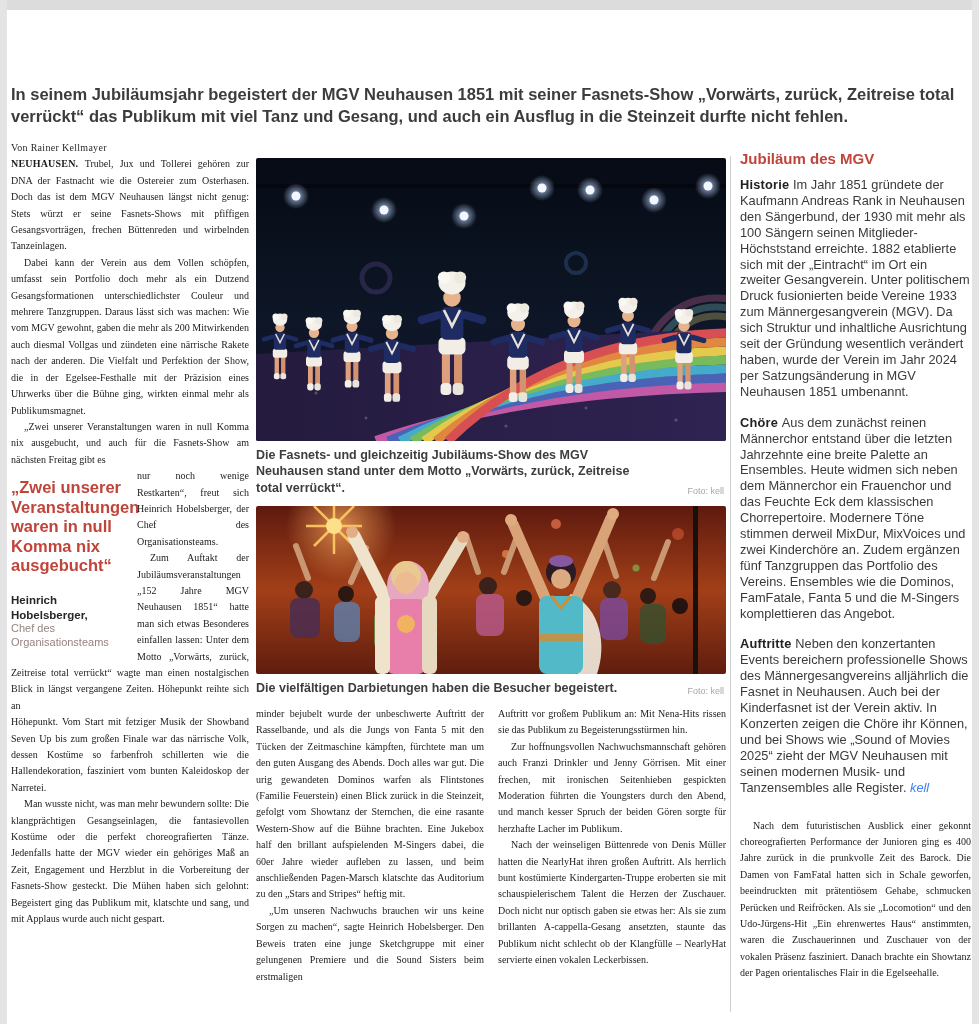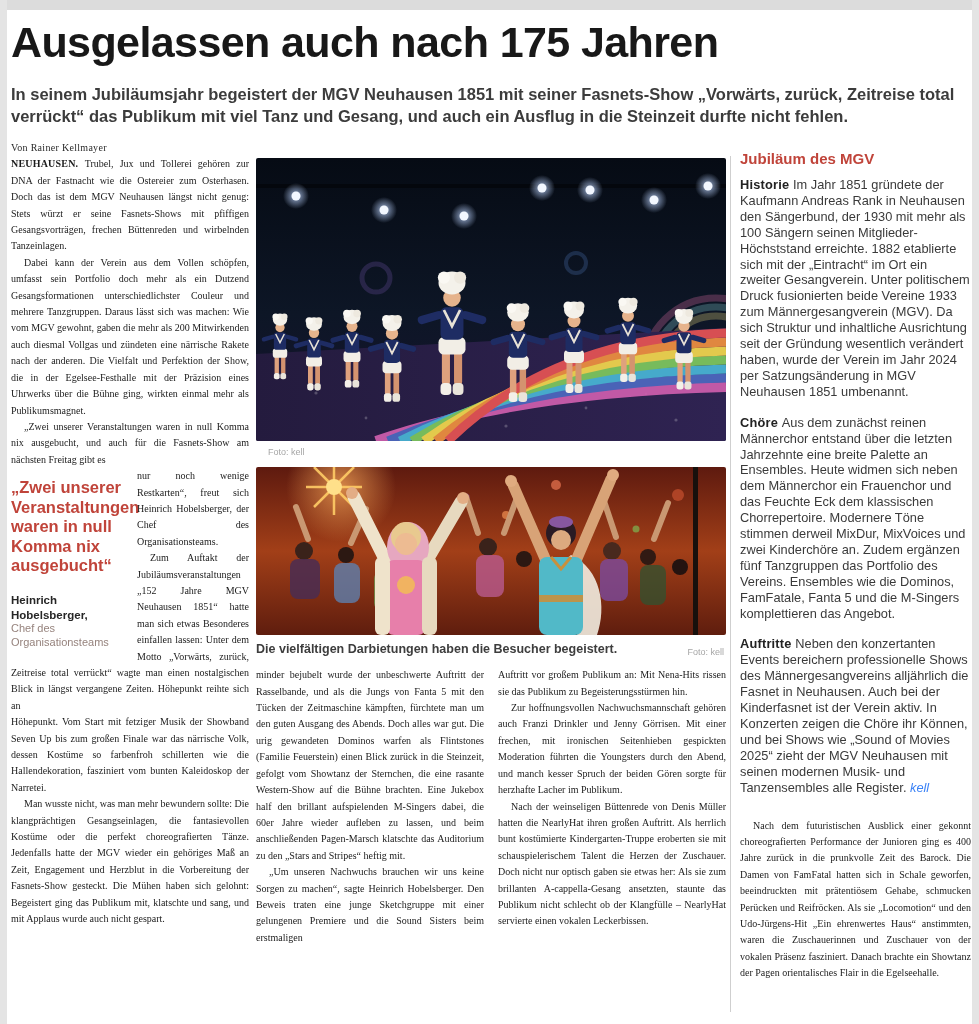--- a/index.html
+++ b/index.html
@@ -56,21 +56,20 @@
   .col4{margin-top:22px;}
 </style>
 </head>
 <body>
 
 <div class="page">
   <div class="edge edge-top"></div>
   <div class="edge-left edge"></div>
   <div class="edge-right edge"></div>
 
-  <h1 class="headline">Ausgelassen auch nach 175 Jahren</h1>
   <div class="subhead">In seinem Jubiläumsjahr begeistert der MGV Neuhausen 1851 mit seiner Fasnets-Show „Vorwärts, zurück, Zeitreise total verrückt“ das Publikum mit viel Tanz und Gesang, und auch ein Ausflug in die Steinzeit durfte nicht fehlen.</div>
 
   <div class="col1 bodytext">
     <p class="byline noind">Von Rainer Kellmayer</p>
     <div>
         <p class="noind"><b class="lead-in">NEUHAUSEN. </b>Trubel, Jux und Tollerei gehören zur DNA der Fastnacht wie die Ostereier zum Osterhasen. Doch das ist dem MGV Neuhausen längst nicht genug: Stets würzt er seine Fasnets-Shows mit pfiffigen Gesangsvorträgen, frechen Büttenreden und wirbelnden Tanzeinlagen.</p>
         <p>Dabei kann der Verein aus dem Vollen schöpfen, umfasst sein Portfolio doch mehr als ein Dutzend Gesangsformationen unterschiedlichster Couleur und mehrere Tanzgruppen. Daraus lässt sich was machen: Wie vom MGV gewohnt, gaben die mehr als 200 Mitwirkenden auch diesmal Vollgas und zündeten eine närrische Rakete nach der anderen. Die Vielfalt und Perfektion der Show, die in der Egelsee-Festhalle mit der Präzision eines Uhrwerks über die Bühne ging, wirkten einmal mehr als Publikumsmagnet.</p>
         <p>„Zwei unserer Veranstaltungen waren in null Komma nix ausgebucht, und auch für die Fasnets-Show am nächsten Freitag gibt es</p>
       </div>
     <div class="flowwrap">
@@ -187,20 +186,21 @@
         <use href="#dancer" transform="translate(136,184) scale(0.95)"></use>
         <use href="#dancer" transform="translate(196,152) scale(1.35)"></use>
         <use href="#dancer" transform="translate(262,176) scale(1.08)"></use>
         <use href="#dancer" transform="translate(318,172) scale(1.0)"></use>
         <use href="#dancer" transform="translate(372,166) scale(0.92)"></use>
         <use href="#dancer" transform="translate(428,176) scale(0.88)"></use>
       </g>
     </svg>
 
     <div class="caption-row">
+      <div class="caption">Die Fasnets- und gleichzeitig Jubiläums-Show des MGV Neuhausen stand unter dem Motto „Vorwärts, zurück, Zeitreise total verrückt“.</div>
       <div class="credit">Foto: kell</div>
     </div>
     <div class="gap1"></div>
 
     <svg class="photo" viewBox="0 0 470 168" xmlns="http://www.w3.org/2000/svg" role="img">
       <defs>
         <linearGradient id="p2bg" x1="0" y1="0" x2="0" y2="1">
           <stop offset="0" stop-color="#5e1a0f"></stop>
             <stop offset="0.5" stop-color="#a23f18"></stop>
             <stop offset="1" stop-color="#5f1d0e"></stop>

